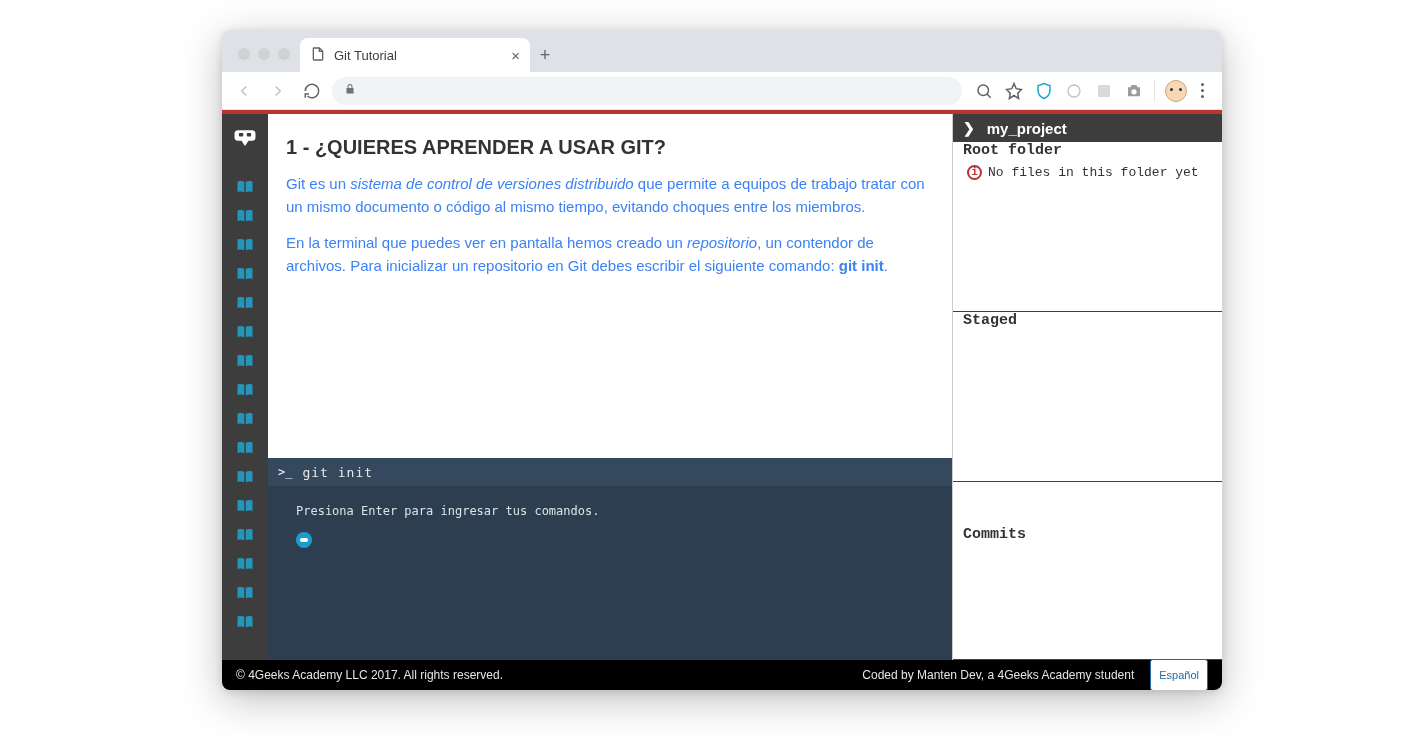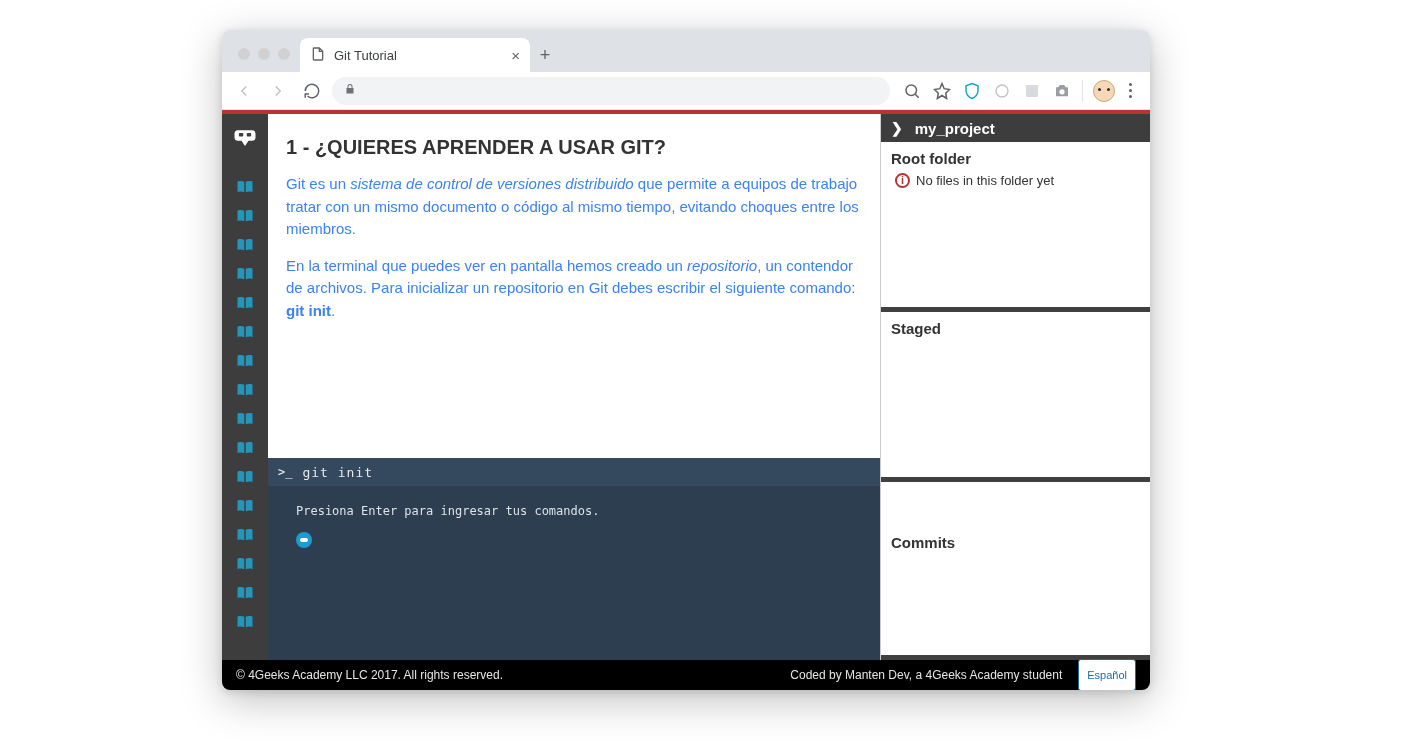--- a/index.html
+++ b/index.html
@@ -7,21 +7,21 @@
   font-family: -apple-system, BlinkMacSystemFont, "Segoe UI", Helvetica, Arial, sans-serif;
   background: #ffffff;
   width: 1416px;
   height: 755px;
   position: relative;
 }
 .browser-window {
   position: absolute;
   left: 222px;
   top: 30px;
-  width: 928px;
+  width: 1000px;
   height: 660px;
   background: #fff;
   border-radius: 8px;
   box-shadow: 0 10px 40px rgba(0,0,0,0.25), 0 2px 8px rgba(0,0,0,0.12);
   overflow: hidden;
   display: flex;
   flex-direction: column;
 }
 
 
@@ -196,22 +196,23 @@
   color: #fff;
   display:flex;
   align-items:center;
   padding: 0 10px;
   gap: 12px;
   font-weight: 700;
   font-size: 15px;
 }
 .proj-header .chev { font-size: 14px; }
 .panel-section {
-  border-bottom: 5px solid #404040;
-  padding: 8px 10px 10px 10px;
+  border-bottom: 1px solid #404040;
+  padding: 0 10px 10px 10px;
+  font-family: Liberation Mono, monospace;
 }
 .panel-section.root { height: 170px; }
 .panel-section.staged { height: 170px; }
 .panel-section.commits { flex:1;margin-top:44px; }
 .panel-section h4 {
   font-size: 15px;
   font-weight: 700;
   color: #333;
   margin-bottom: 6px;
 }

